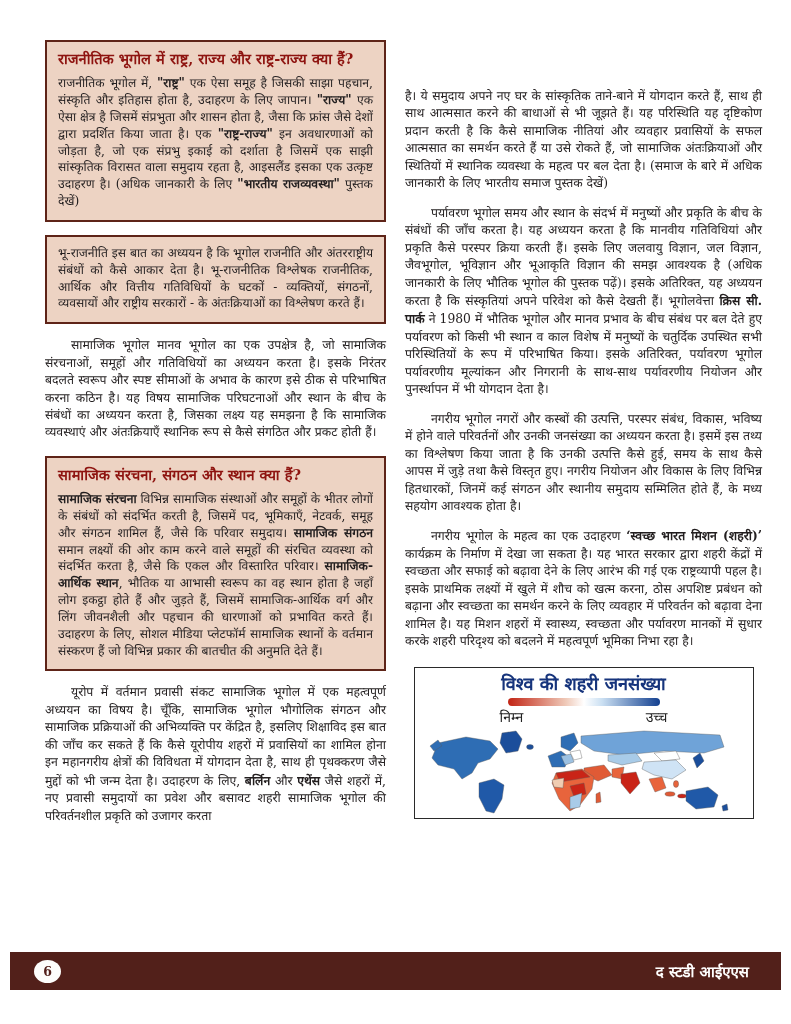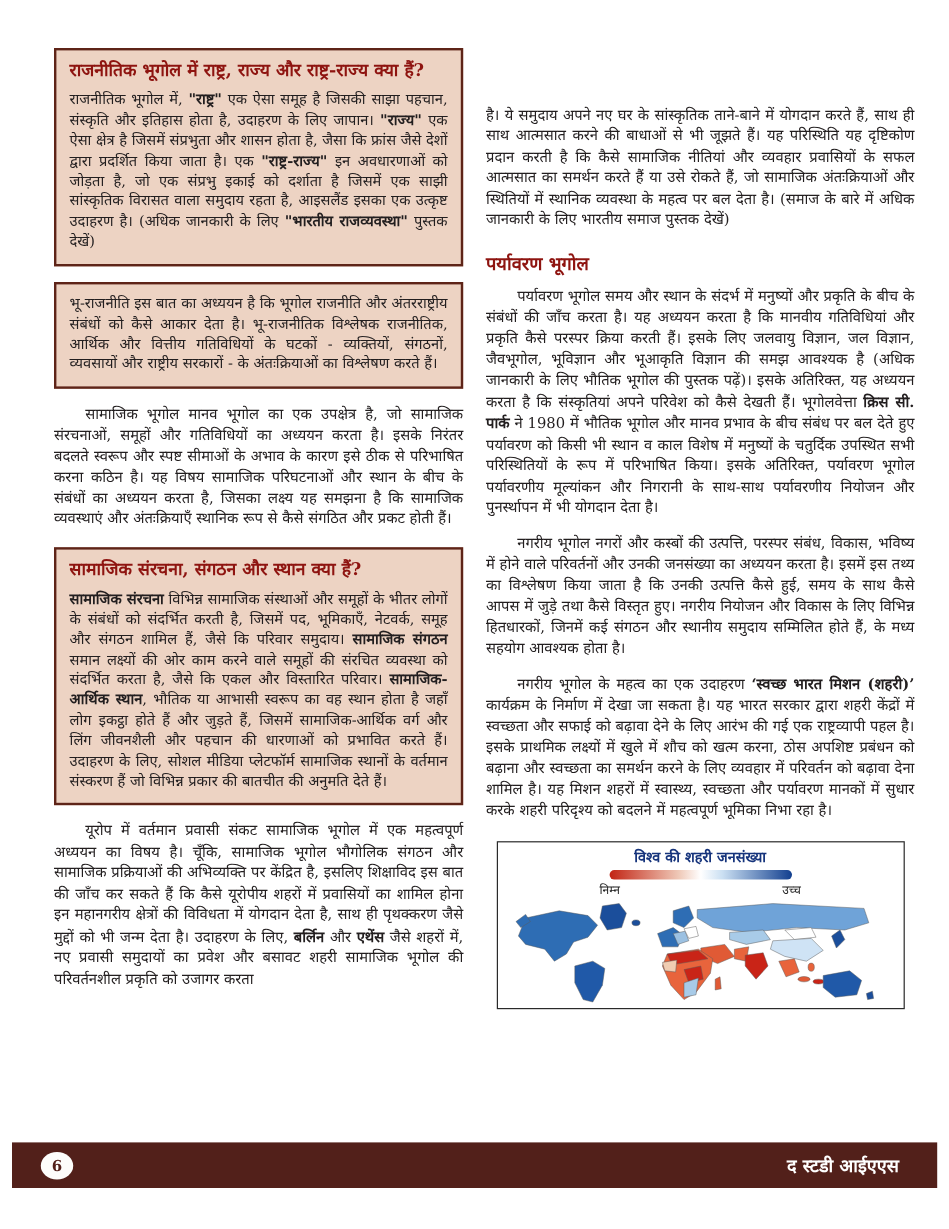--- a/index.html
+++ b/index.html
@@ -16,25 +16,25 @@
   .bb{font-weight:bold;}
 
   .qbox{background:#edd3c3;border:2px solid #5e2418;padding:8px 11px 10px;margin:0 0 13px;}
   .qbox h2{color:#8e1410;font-size:14.6px;line-height:1.25;margin:0 0 7px;font-weight:bold;}
   .qbox p{font-size:12.2px;line-height:1.38;text-align:justify;margin:0;}
 
   h2.section{color:#8e1410;font-size:15.2px;font-weight:bold;margin:4px 0 10px;}
 
   .figure-box{border:1.3px solid #2a2a2a;background:#fff;box-sizing:border-box;
               width:340px;margin:4px auto 0;padding:5px 4px 2px;text-align:center;}
-  .fig-title{font-size:12px;font-weight:bold;color:#16347c;line-height:1.2;}
+  .fig-title{font-size:18px;font-weight:bold;color:#16347c;line-height:1.2;}
   .legend-bar{width:152px;height:8px;margin:4px auto 1px;border-radius:4px;
               background:linear-gradient(90deg,#c22414 0%,#efc9b8 38%,#ffffff 50%,#cadff2 62%,#123f8f 100%);}
   .legend-labels{display:flex;justify-content:space-between;width:168px;margin:0 auto 2px;
-                 font-size:10px;color:#222;font-family:"DejaVu Sans","Liberation Sans",sans-serif;}
+                 font-size:14px;color:#222;font-family:"DejaVu Sans","Liberation Sans",sans-serif;}
   .map-wrap{width:326px;height:88px;margin:0 auto;}
 
   .fig-caption{font-size:13px;font-weight:bold;text-align:center;margin-top:24px;color:#1a1617;}
 
   .footer-bar{position:absolute;left:10px;right:10px;bottom:34px;height:38px;
               background:#52201a;display:flex;align-items:center;}
   .page-oval{width:27px;height:23px;background:#fdfdfb;border-radius:50%;margin-left:24px;
              display:flex;align-items:center;justify-content:center;
              color:#52201a;font-weight:bold;font-size:12.5px;}
   .brand{margin-left:auto;margin-right:32px;color:#ffffff;font-weight:bold;font-size:15px;}
@@ -63,21 +63,20 @@
         <p><span class="bb">सामाजिक संरचना</span><span> विभिन्न सामाजिक संस्थाओं और समूहों के भीतर लोगों के संबंधों को संदर्भित करती है, जिसमें पद, भूमिकाएँ, नेटवर्क, समूह और संगठन शामिल हैं, जैसे कि परिवार समुदाय। </span><span class="bb">सामाजिक संगठन</span><span> समान लक्ष्यों की ओर काम करने वाले समूहों की संरचित व्यवस्था को संदर्भित करता है, जैसे कि एकल और विस्तारित परिवार। </span><span class="bb">सामाजिक-आर्थिक स्थान</span><span>, भौतिक या आभासी स्वरूप का वह स्थान होता है जहाँ लोग इकट्ठा होते हैं और जुड़ते हैं, जिसमें सामाजिक-आर्थिक वर्ग और लिंग जीवनशैली और पहचान की धारणाओं को प्रभावित करते हैं। उदाहरण के लिए, सोशल मीडिया प्लेटफॉर्म सामाजिक स्थानों के वर्तमान संस्करण हैं जो विभिन्न प्रकार की बातचीत की अनुमति देते हैं।</span></p>
       </div>
 
       <p class="body indent"><span>यूरोप में वर्तमान प्रवासी संकट सामाजिक भूगोल में एक महत्वपूर्ण अध्ययन का विषय है। चूँकि, सामाजिक भूगोल भौगोलिक संगठन और सामाजिक प्रक्रियाओं की अभिव्यक्ति पर केंद्रित है, इसलिए शिक्षाविद इस बात की जाँच कर सकते हैं कि कैसे यूरोपीय शहरों में प्रवासियों का शामिल होना इन महानगरीय क्षेत्रों की विविधता में योगदान देता है, साथ ही पृथक्करण जैसे मुद्दों को भी जन्म देता है। उदाहरण के लिए, </span><span class="bb">बर्लिन</span><span> और </span><span class="bb">एथेंस</span><span> जैसे शहरों में, नए प्रवासी समुदायों का प्रवेश और बसावट शहरी सामाजिक भूगोल की परिवर्तनशील प्रकृति को उजागर करता</span></p>
     </div>
 
     <div class="col col-right">
 
       <p class="body">है। ये समुदाय अपने नए घर के सांस्कृतिक ताने-बाने में योगदान करते हैं, साथ ही साथ आत्मसात करने की बाधाओं से भी जूझते हैं। यह परिस्थिति यह दृष्टिकोण प्रदान करती है कि कैसे सामाजिक नीतियां और व्यवहार प्रवासियों के सफल आत्मसात का समर्थन करते हैं या उसे रोकते हैं, जो सामाजिक अंतःक्रियाओं और स्थितियों में स्थानिक व्यवस्था के महत्व पर बल देता है। (समाज के बारे में अधिक जानकारी के लिए भारतीय समाज पुस्तक देखें)</p>
 
-      <h2 class="section">पर्यावरण भूगोल</h2>
       <p class="body indent"><span>पर्यावरण भूगोल समय और स्थान के संदर्भ में मनुष्यों और प्रकृति के बीच के संबंधों की जाँच करता है। यह अध्ययन करता है कि मानवीय गतिविधियां और प्रकृति कैसे परस्पर क्रिया करती हैं। इसके लिए जलवायु विज्ञान, जल विज्ञान, जैवभूगोल, भूविज्ञान और भूआकृति विज्ञान की समझ आवश्यक है (अधिक जानकारी के लिए भौतिक भूगोल की पुस्तक पढ़ें)। इसके अतिरिक्त, यह अध्ययन करता है कि संस्कृतियां अपने परिवेश को कैसे देखती हैं। भूगोलवेत्ता </span><span class="bb">क्रिस सी. पार्क</span><span> ने 1980 में भौतिक भूगोल और मानव प्रभाव के बीच संबंध पर बल देते हुए पर्यावरण को किसी भी स्थान व काल विशेष में मनुष्यों के चतुर्दिक उपस्थित सभी परिस्थितियों के रूप में परिभाषित किया। इसके अतिरिक्त, पर्यावरण भूगोल पर्यावरणीय मूल्यांकन और निगरानी के साथ-साथ पर्यावरणीय नियोजन और पुनर्स्थापन में भी योगदान देता है।</span></p>
 
       <p class="body indent">नगरीय भूगोल नगरों और कस्बों की उत्पत्ति, परस्पर संबंध, विकास, भविष्य में होने वाले परिवर्तनों और उनकी जनसंख्या का अध्ययन करता है। इसमें इस तथ्य का विश्लेषण किया जाता है कि उनकी उत्पत्ति कैसे हुई, समय के साथ कैसे आपस में जुड़े तथा कैसे विस्तृत हुए। नगरीय नियोजन और विकास के लिए विभिन्न हितधारकों, जिनमें कई संगठन और स्थानीय समुदाय सम्मिलित होते हैं, के मध्य सहयोग आवश्यक होता है।</p>
       <p class="body indent"><span>नगरीय भूगोल के महत्व का एक उदाहरण </span><span class="bb">‘स्वच्छ भारत मिशन (शहरी)’</span><span> कार्यक्रम के निर्माण में देखा जा सकता है। यह भारत सरकार द्वारा शहरी केंद्रों में स्वच्छता और सफाई को बढ़ावा देने के लिए आरंभ की गई एक राष्ट्रव्यापी पहल है। इसके प्राथमिक लक्ष्यों में खुले में शौच को खत्म करना, ठोस अपशिष्ट प्रबंधन को बढ़ाना और स्वच्छता का समर्थन करने के लिए व्यवहार में परिवर्तन को बढ़ावा देना शामिल है। यह मिशन शहरों में स्वास्थ्य, स्वच्छता और पर्यावरण मानकों में सुधार करके शहरी परिदृश्य को बदलने में महत्वपूर्ण भूमिका निभा रहा है।</span></p>
 
       <div class="figure-box">
         <div class="fig-title">विश्व की शहरी जनसंख्या</div>
         <div class="legend-bar"></div>
         <div class="legend-labels">
           <span>निम्न</span>

